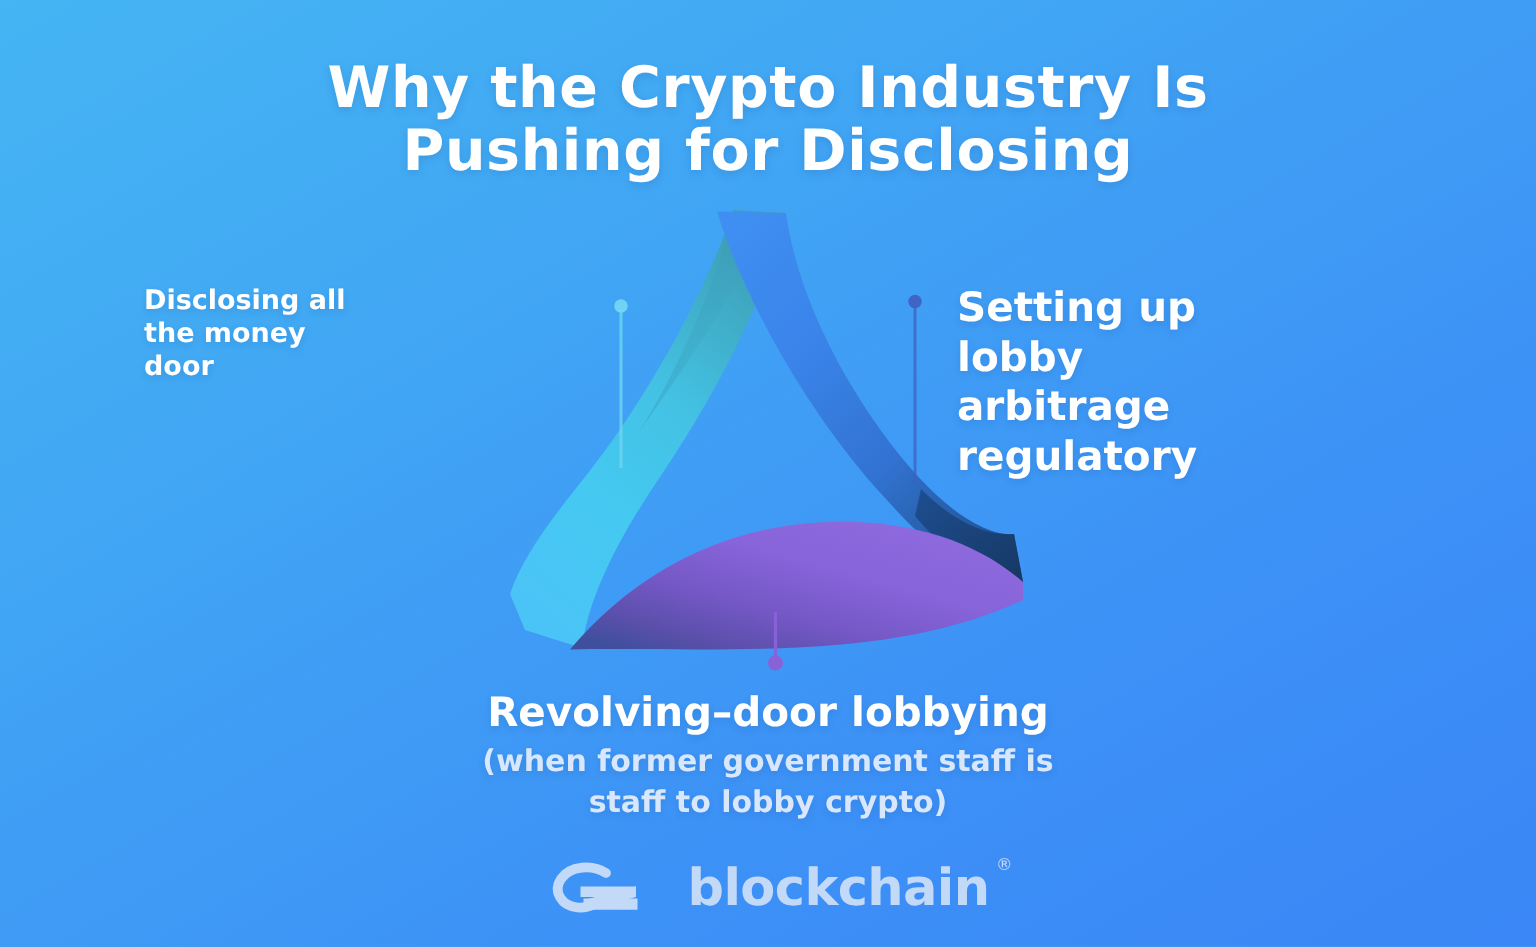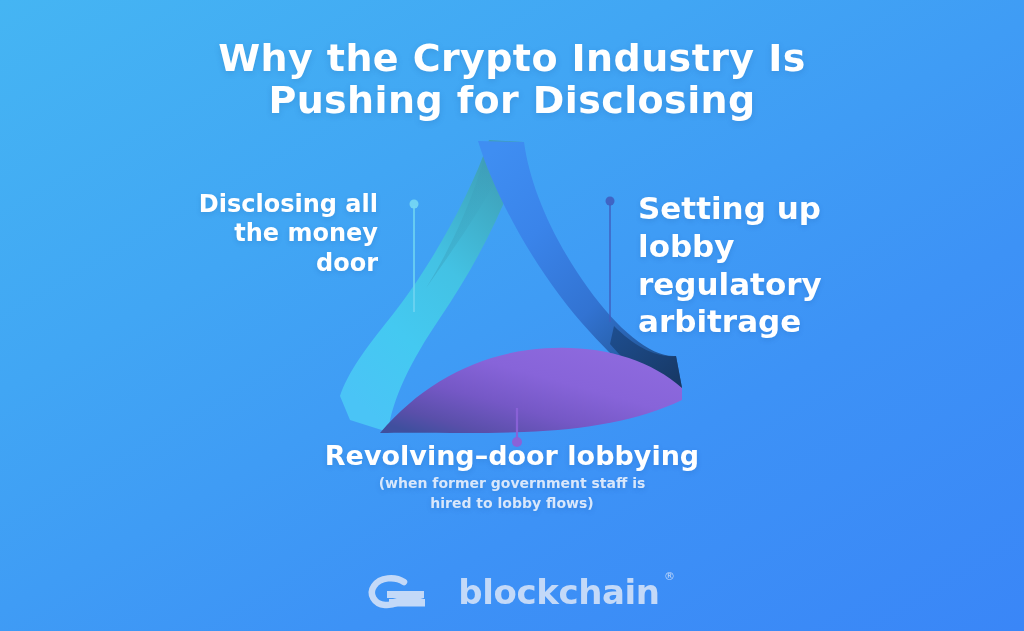--- a/index.html
+++ b/index.html
@@ -54,50 +54,50 @@
     position: absolute;
     color: #ffffff;
     font-weight: bold;
     text-shadow: 0 2px 5px rgba(20, 70, 140, 0.17);
   }
 
   .label-left {
     left: 96px;
     top: 190px;
     width: 282px;
-    text-align: right;
-    font-size: 24px;
+    text-align: left;
+    font-size: 18px;
     line-height: 1.22;
   }
 
   .label-right {
     left: 638px;
     top: 190px;
     width: 300px;
     text-align: left;
-    font-size: 31px;
+    font-size: 27px;
     line-height: 1.22;
   }
 
   .label-bottom {
     left: 212px;
-    top: 440px;
+    top: 460px;
     width: 600px;
     text-align: center;
   }
   .label-bottom .bt-main {
     display: block;
     font-size: 27px;
     line-height: 1.18;
     color: #ffffff;
   }
   .label-bottom .bt-sub {
     display: block;
     margin-top: 3px;
-    font-size: 14px;
+    font-size: 20px;
     line-height: 1.22;
     color: #d8e7fb;
     font-weight: bold;
   }
 
   
   .logo {
     position: absolute;
     left: 0;
     top: 572px;
@@ -234,28 +234,28 @@
 
   <div class="label label-left">
     <div>Disclosing all</div>
     <div>the money</div>
     <div>door</div>
   </div>
 
   <div class="label label-right">
     <div>Setting up</div>
     <div>lobby</div>
+    <div>arbitrage</div>
     <div>regulatory</div>
-    <div>arbitrage</div>
   </div>
 
   <div class="label label-bottom">
     <span class="bt-main">Revolving–door lobbying</span>
     <span class="bt-sub">(when former government staff is</span>
-    <span class="bt-sub">hired to lobby flows)</span>
+    <span class="bt-sub">staff to lobby crypto)</span>
   </div>
 
   <div class="logo">
     <svg class="logo-mark" width="66" height="40" viewBox="0 0 66 40" xmlns="http://www.w3.org/2000/svg" aria-hidden="true">
       <g fill="none" stroke="#c3d9f8" stroke-width="6.5" stroke-linecap="round">
         <path d="M 40 10 C 31 4, 16 5, 10 14 C 4.5 22, 10 32, 21 33 C 29 33.6, 36 30, 40 24"></path>
       </g>
       <path d="M 23 19 L 60 19 L 60 26 L 23 26 Z" fill="#c3d9f8"></path>
       <path d="M 60 19 L 60 26 L 30 34.5 L 27 27.5 Z" fill="#c3d9f8"></path>
       <path d="M 25 27 L 61 27 L 61 34.5 L 25 34.5 Z" fill="#c3d9f8"></path>

